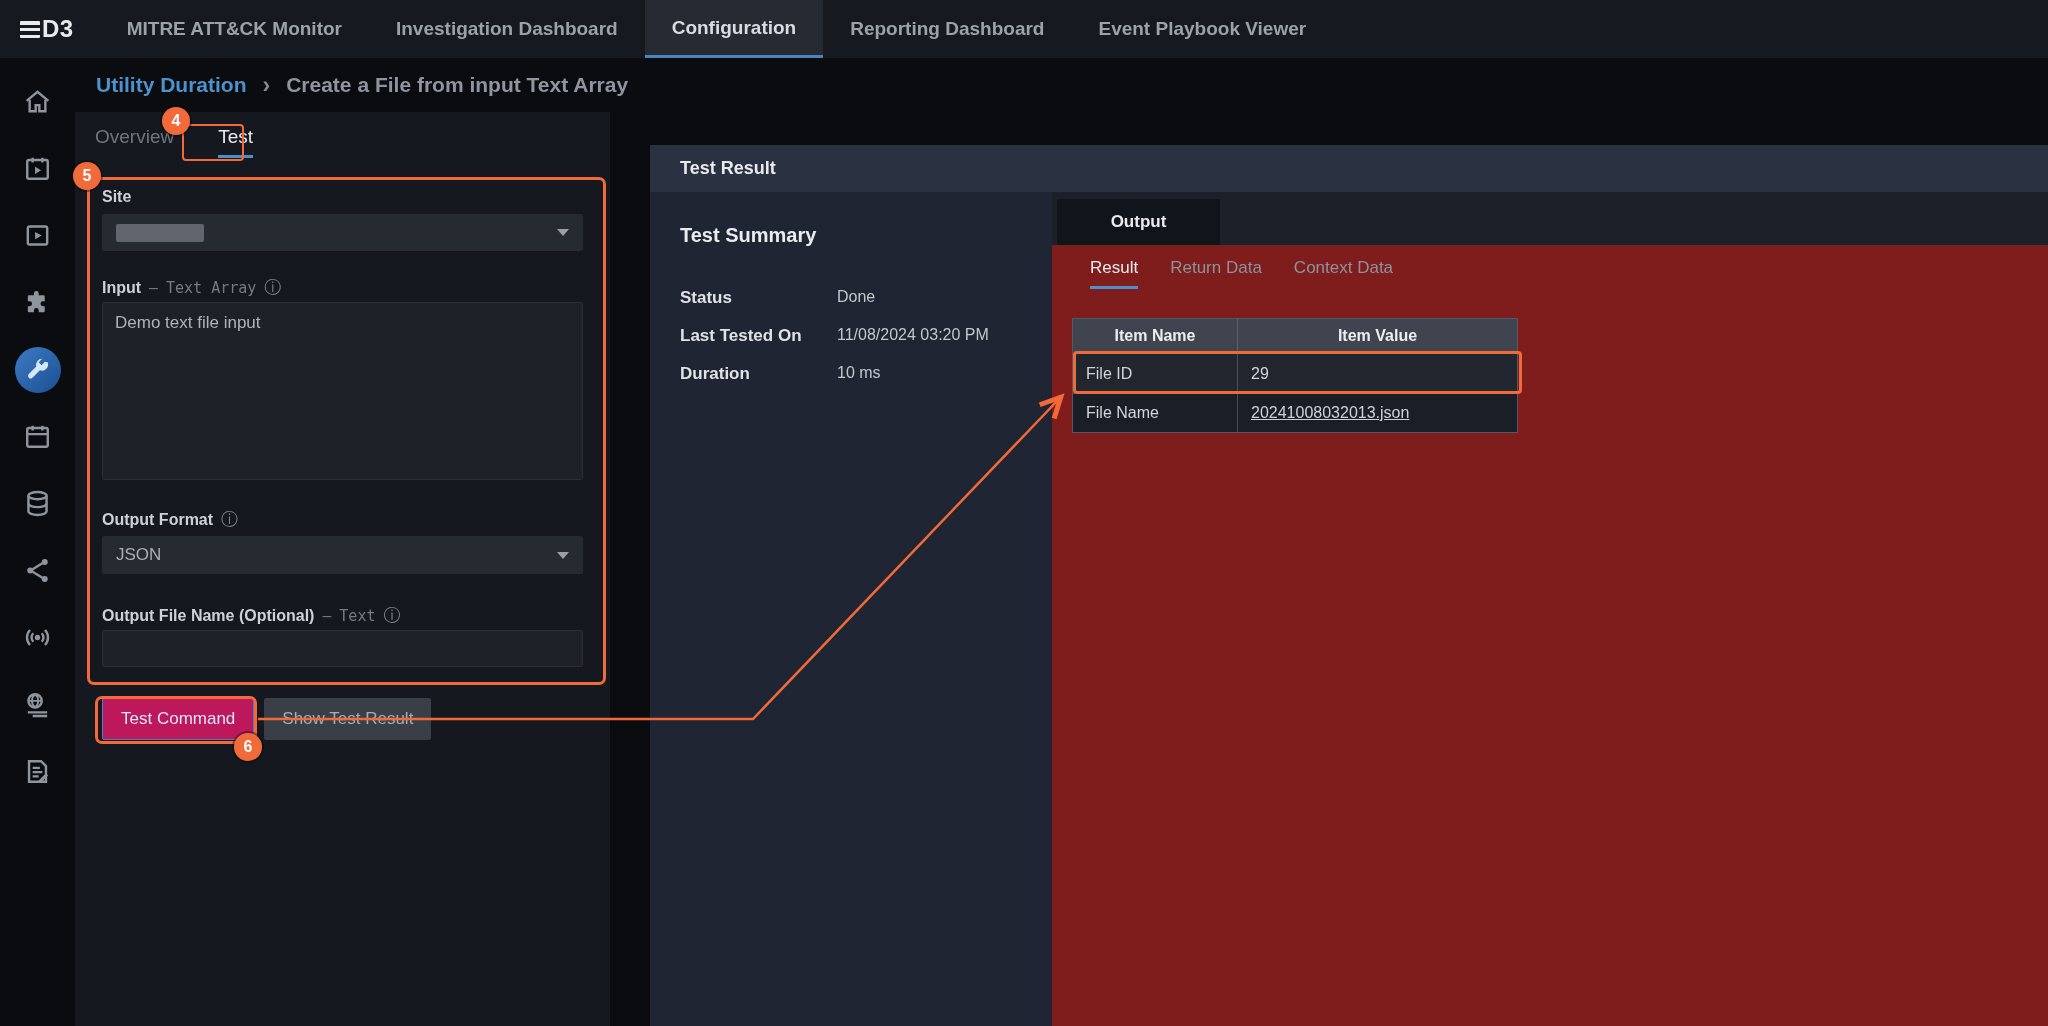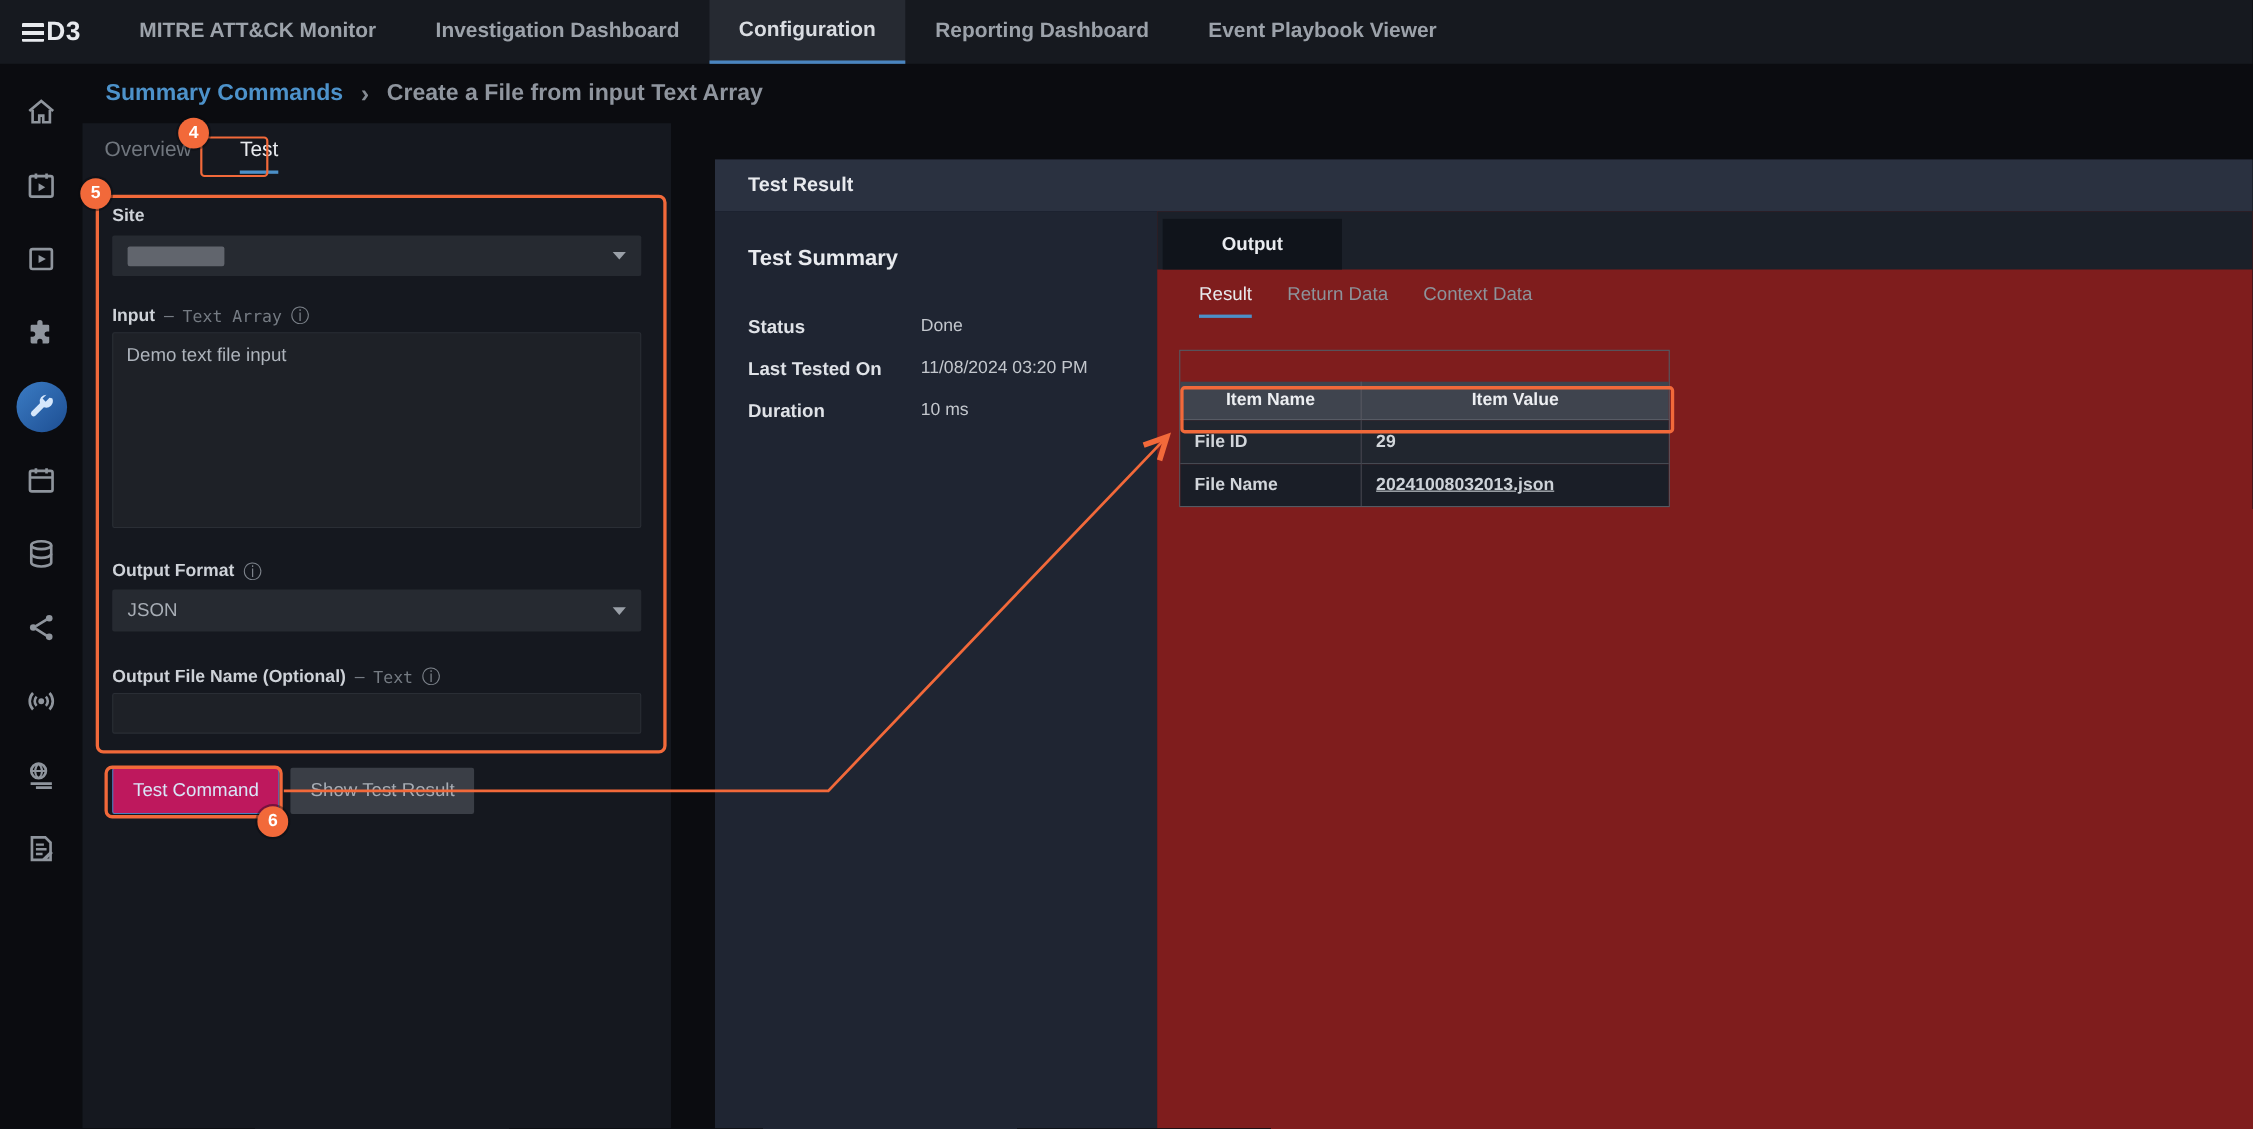--- a/index.html
+++ b/index.html
@@ -55,24 +55,24 @@
   .sum-label { width:157px; color:#dfe2e7; font-size:17px; font-weight:bold; }
   .sum-value { color:#c3c7cd; font-size:16px; }
   .output-col { position:absolute; left:402px; top:47px; right:0; bottom:0; background:#7f1d1d;padding-left:33px; }
   .tabstrip { position:absolute; left:0; top:0; right:0; height:53px; background:#1b2029; }
   .output-tab { position:absolute; left:5px; top:7px; width:163px; height:46px; background:#10141b; color:#e9ebef; font-size:17px; font-weight:bold; display:flex; align-items:center; justify-content:center; cursor:pointer; }
   .subtabs { position:absolute; left:38px; top:66px; display:flex; gap:32px; }
   .subtab { font-size:17px; color:#8d939b; padding-bottom:8px; cursor:pointer; }
   .subtab.active { color:#e8eaee; border-bottom:3px solid #4c90c8; }
   .result-table { position:absolute; left:20px; top:126px; width:446px; border:1px solid #545962; }
   .trow { display:grid; grid-template-columns:165px 279px; }
-  .tcell { border-right:1px solid #4a4e57; border-bottom:1px solid #4a4e57; display:flex; align-items:center;font-weight:bold; }
+  .tcell { border-right:1px solid #4a4e57; border-bottom:1px solid #4a4e57; display:flex; align-items:center; }
   .trow .tcell:last-child { border-right:none; }
   .trow:last-child .tcell { border-bottom:none; }
-  .thead .tcell { height:35px; background:#3f444e; color:#eceef1; font-size:16px; font-weight:bold; justify-content:center; border-color:#5a5f68;margin-top:28px; }
+  .thead .tcell { height:35px; background:#3f444e; color:#eceef1; font-size:16px; font-weight:bold; justify-content:center; border-color:#5a5f68; }
   .tbody1 .tcell { height:40px; background:#21262f; color:#d2d6db; font-size:16px; padding-left:13px; }
   .tbody2 .tcell { height:38px; background:#1a1e27; color:#d2d6db; font-size:16px; padding-left:13px; }
   .file-link { color:#cdd2d8; text-decoration:underline; cursor:pointer; }
 
   
   .ann-rect { position:absolute; border:3px solid #f2693a; border-radius:7px; pointer-events:none; z-index:60; }
   .ann-badge { position:absolute; width:28px; height:28px; border-radius:50%; background:#f2693a; color:#fff; font-size:16px; font-weight:bold; display:flex; align-items:center; justify-content:center; z-index:61; box-shadow:0 0 0 2px rgba(10,11,14,.4); pointer-events:none; }
   .ann-arrow { position:absolute; left:0; top:0; z-index:55; pointer-events:none; }
 </style>
 </head>
@@ -86,21 +86,21 @@
       <span class="logo-text">D3</span>
     </div>
     <div class="nav-item">MITRE ATT&amp;CK Monitor</div>
     <div class="nav-item">Investigation Dashboard</div>
     <div class="nav-item active">Configuration</div>
     <div class="nav-item">Reporting Dashboard</div>
     <div class="nav-item">Event Playbook Viewer</div>
   </header>
 
   <div class="breadcrumb">
-    <span class="crumb-parent">Summary Commands</span>
+    <span class="crumb-parent">Utility Duration</span>
     <span class="crumb-sep">›</span>
     <span class="crumb-current">Create a File from input Text Array</span>
   </div>
 
   <aside class="sidebar">
     <div class="side-item">
       <svg viewBox="0 0 24 24">
           <path d="M3 11.5 12 4l9 7.5" fill="none" stroke="currentColor" stroke-width="2"></path>
           <path d="M5.5 10.5V20h5v-5h3v5h5v-9.5" fill="none" stroke="currentColor" stroke-width="2"></path>
         </svg>

